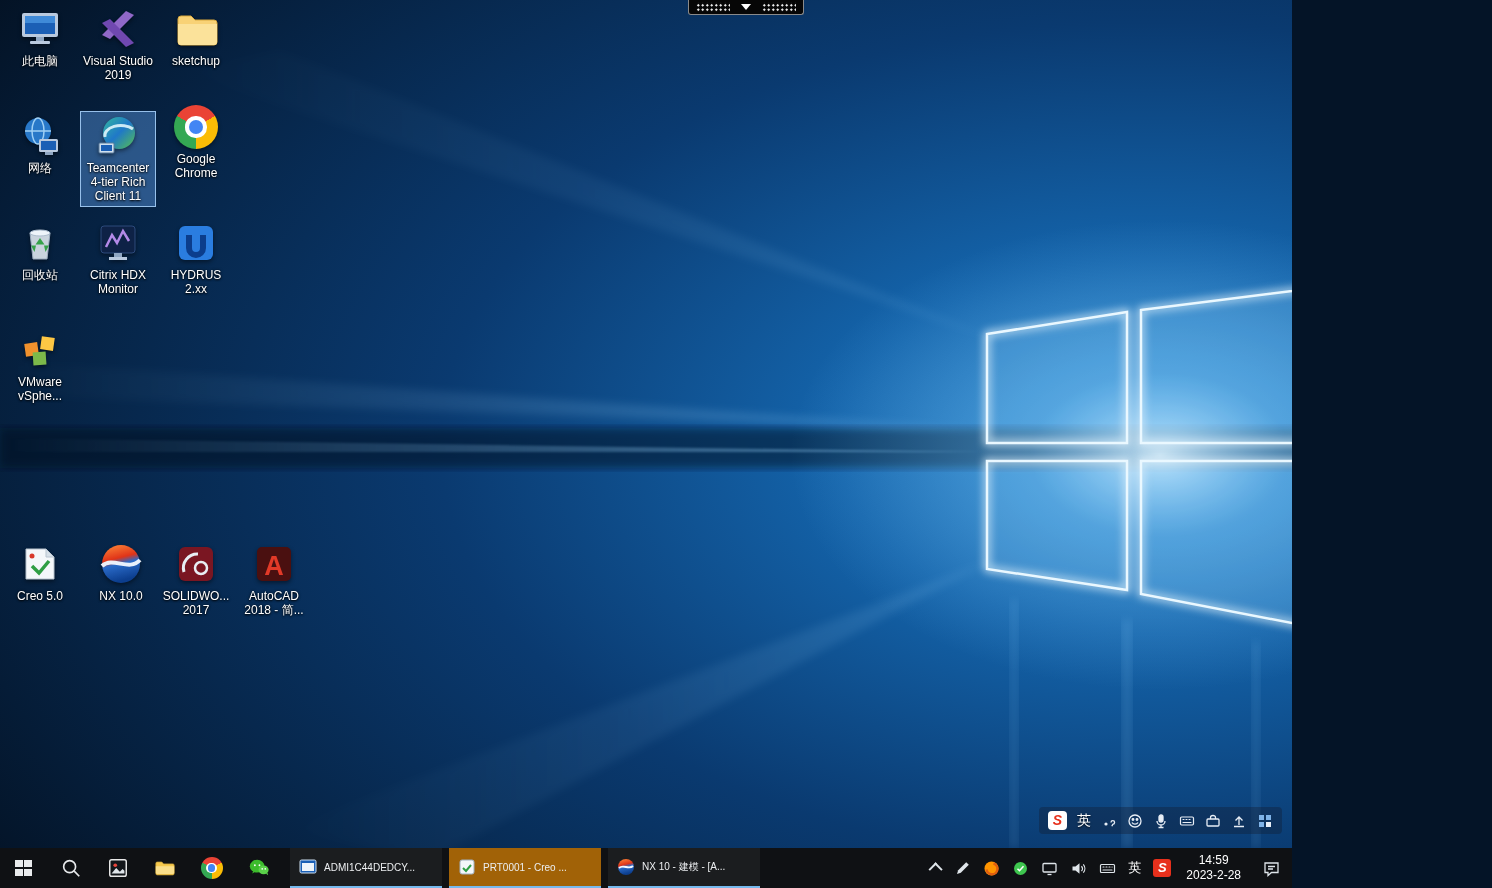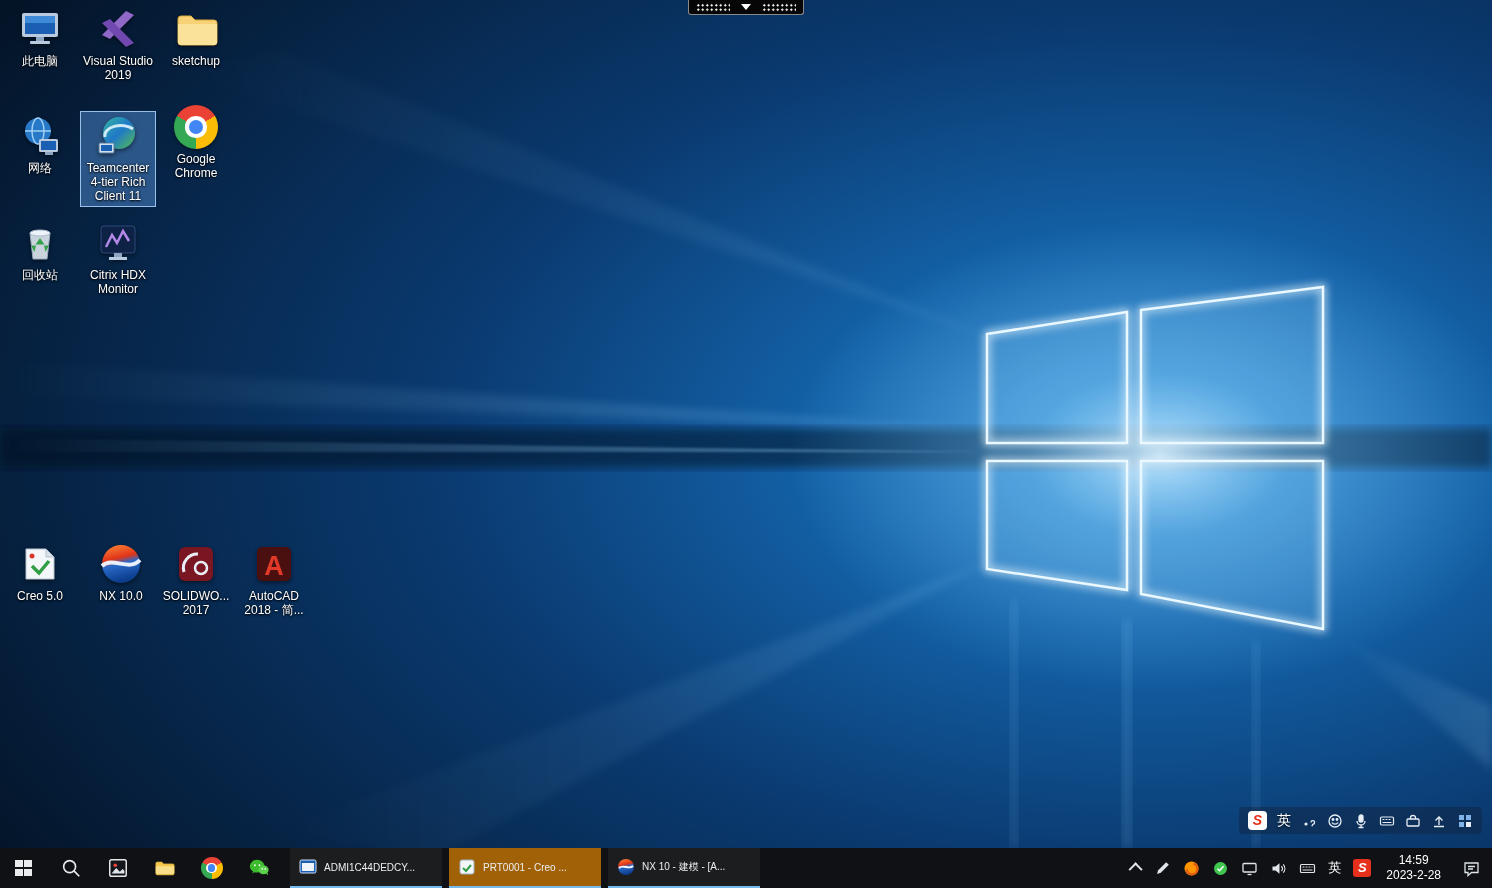--- a/index.html
+++ b/index.html
@@ -1,19 +1,19 @@
 <!DOCTYPE html>
 <html><head>
 <meta charset="utf-8">
 <title>Desktop</title>
 <style>
   * { margin:0; padding:0; box-sizing:border-box; }
   html,body { width:1492px; height:888px; overflow:hidden;
     font-family:"Liberation Sans","DejaVu Sans",sans-serif; background:#041427; }
-  .desktop { position:relative; width:1492px; height:888px; overflow:hidden; }
+  .desktop { position:relative; width:1292px; height:888px; overflow:hidden; }
   .wallpaper { position:absolute; inset:0; z-index:0; }
 
   
   .capture-toolbar { position:absolute; left:688px; top:0; width:116px; height:15px;
     background:#060606; border:1px solid #8a8a8a; border-top:none; border-radius:0 0 3px 3px;
     display:flex; align-items:center; justify-content:space-between; padding:0 7px; z-index:6; }
   .dots { width:34px; height:10px;
     background-image:radial-gradient(circle,#fff 0.9px,transparent 1.1px);
     background-size:4.5px 4.5px; background-position:0 1px; }
   .pulldown { width:0; height:0; border-left:5px solid transparent; border-right:5px solid transparent;
@@ -228,21 +228,40 @@
         <svg viewBox="0 0 44 44">
             <rect x="5" y="5" width="34" height="27" rx="3" fill="#0e2246" stroke="#2c4a7c"></rect>
             <polyline points="10,26 16,14 21,22 27,10 33,20" fill="none" stroke="#b48ae8" stroke-width="2.5"></polyline>
             <rect x="18" y="32" width="8" height="4" fill="#8fa6c2"></rect>
             <rect x="13" y="36" width="18" height="3" fill="#b9c9de"></rect>
           </svg>
       </div>
       <div class="dlabel">Citrix HDX Monitor</div>
     </div>
 
-
+    <div class="dcell" style="left:158px;top:218px">
+      <div class="ig">
+        <svg viewBox="0 0 44 44">
+            <rect x="5" y="5" width="34" height="34" rx="6" fill="#2a7de0"></rect>
+            <path d="M12 27 a10 10 0 0 0 20 0 v-13 h-6 v13 a4 4 0 0 1-8 0 v-13 h-6 Z" fill="#0b3d8c"></path>
+          </svg>
+      </div>
+      <div class="dlabel">HYDRUS 2.xx</div>
+    </div>
+
+    <div class="dcell" style="left:2px;top:325px">
+      <div class="ig">
+        <svg viewBox="0 0 44 44">
+            <rect x="7" y="15" width="13" height="13" fill="#f0912d" transform="rotate(-8 13 21)"></rect>
+            <rect x="23" y="9" width="13" height="13" fill="#fdc744" transform="rotate(8 29 15)"></rect>
+            <rect x="15" y="24" width="13" height="13" fill="#7cb94a" transform="rotate(-4 21 30)"></rect>
+          </svg>
+      </div>
+      <div class="dlabel">VMware vSphe...</div>
+    </div>
 
     <div class="dcell" style="left:2px;top:539px">
       <div class="ig">
         <svg viewBox="0 0 44 44">
             <path d="M8 7 h20 l8 8 v22 H8 Z" fill="#f4f7fa" stroke="#b8c4d0"></path>
             <path d="M28 7 v8 h8 Z" fill="#d7e0e8" stroke="#b8c4d0"></path>
             <path d="M14 24 l7 7 L31 19" stroke="#2f9e44" stroke-width="3.5" fill="none"></path>
             <circle cx="14" cy="14" r="2.5" fill="#d8392b"></circle>
           </svg>
       </div>

